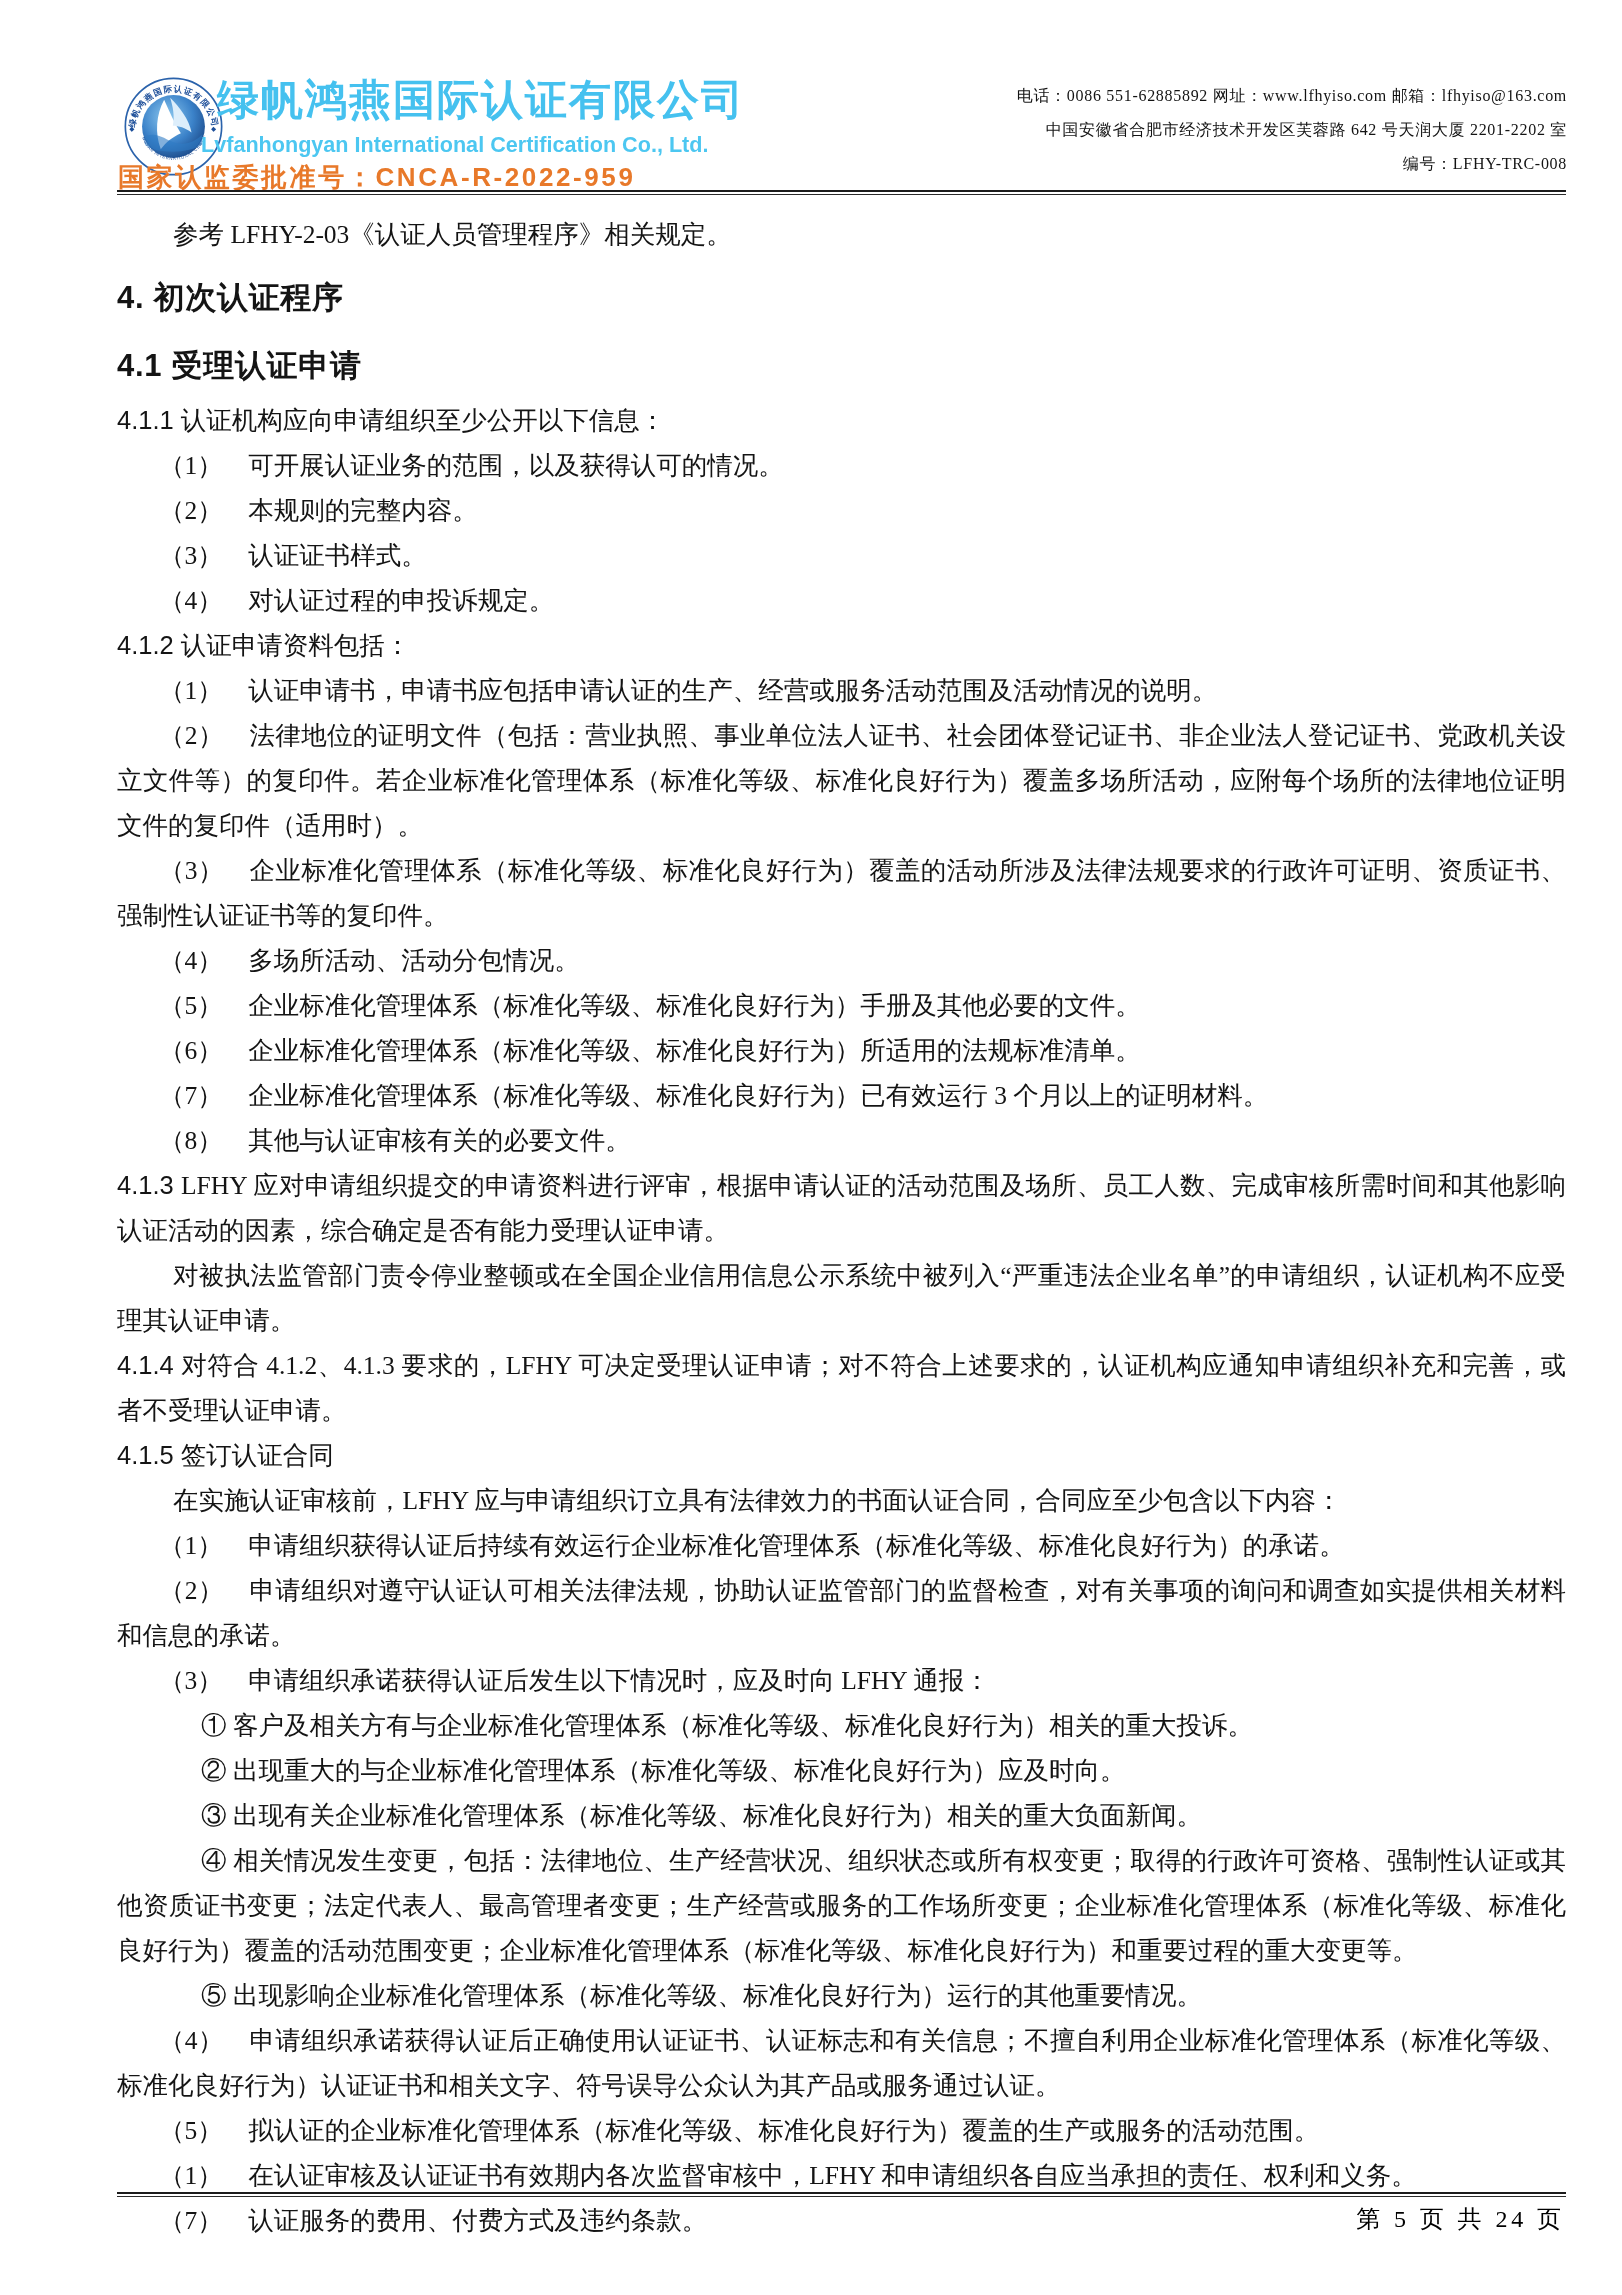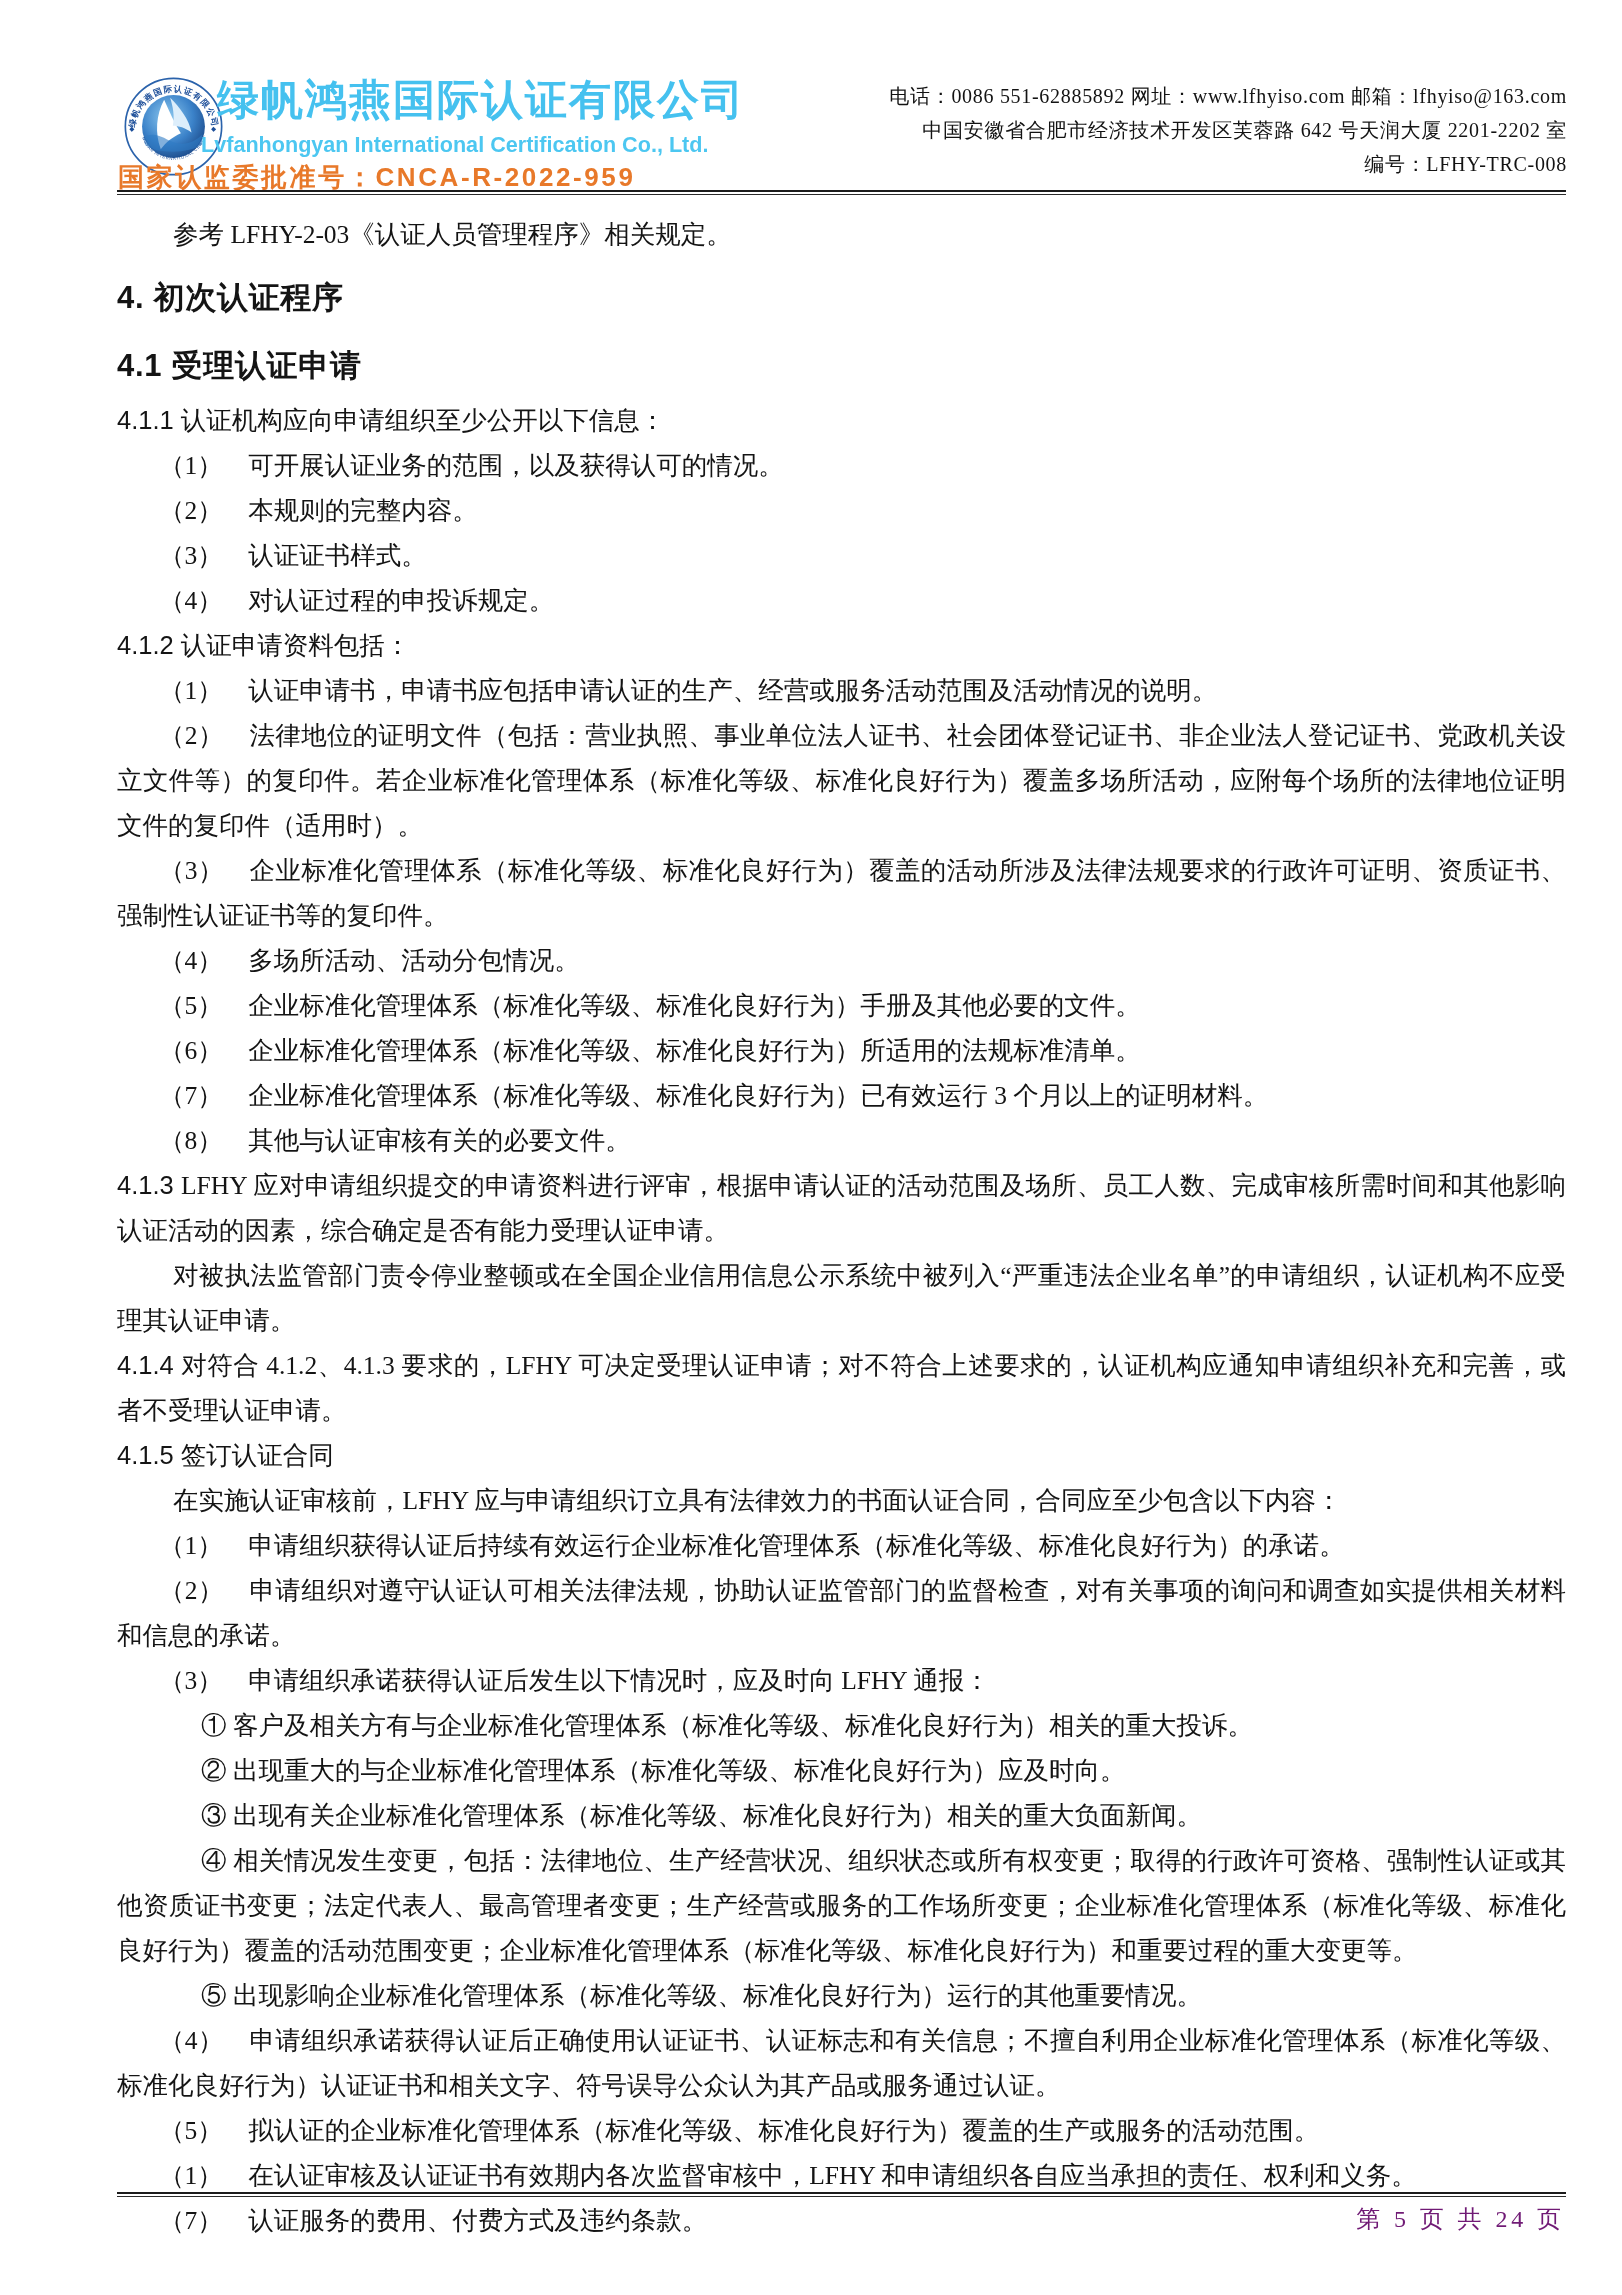--- a/index.html
+++ b/index.html
@@ -22,21 +22,21 @@
     font-family:"Liberation Sans","DejaVu Sans",sans-serif;
     font-size:21.6px;font-weight:600;color:#4cc7f1;line-height:27.5px;
   }
   .hdr-approval{
     position:absolute;left:118px;top:162px;
     font-family:"Liberation Sans","DejaVu Sans",sans-serif;
     font-size:26px;font-weight:700;letter-spacing:2.6px;color:#e8792a;line-height:30px;
   }
   .hdr-contact{
     position:absolute;right:56px;top:79px;width:916px;text-align:right;
-    font-size:20px;line-height:34px;color:#131313;letter-spacing:0.7px;
+    font-size:16px;line-height:34px;color:#131313;letter-spacing:0.7px;
   }
   .hdr-contact div{white-space:nowrap;}
   .double-rule{
     position:absolute;left:117px;width:1449px;height:2px;
     border-top:2.6px solid #1b1b1b;border-bottom:1.3px solid #2a2a2a;
   }
   .rule-top{top:190px;}
   .rule-bottom{top:2192px;}
 
   
@@ -52,21 +52,21 @@
   .para.h1,.para.h2{
     font-family:"Liberation Sans","DejaVu Sans",sans-serif;
     font-weight:700;font-size:31px;line-height:55px;
     margin:13px 0 5.2px;text-align:left;text-indent:0;letter-spacing:0.7px;
   }
   .secnum{font-family:"Liberation Sans","DejaVu Sans",sans-serif;letter-spacing:0;}
 
   
   .footer-page{
     position:absolute;right:58px;top:2203px;
-    font-size:24px;letter-spacing:3.9px;color:#701a75;
+    font-size:24px;letter-spacing:3.9px;color:#000000;
   }
 </style>
 </head>
 <body>
 
 <div class="page">
 
   <svg class="hdr-logo" viewBox="0 0 148 148" xmlns="http://www.w3.org/2000/svg">
     <defs>
       <radialGradient id="globe" cx="40%" cy="35%" r="75%">

